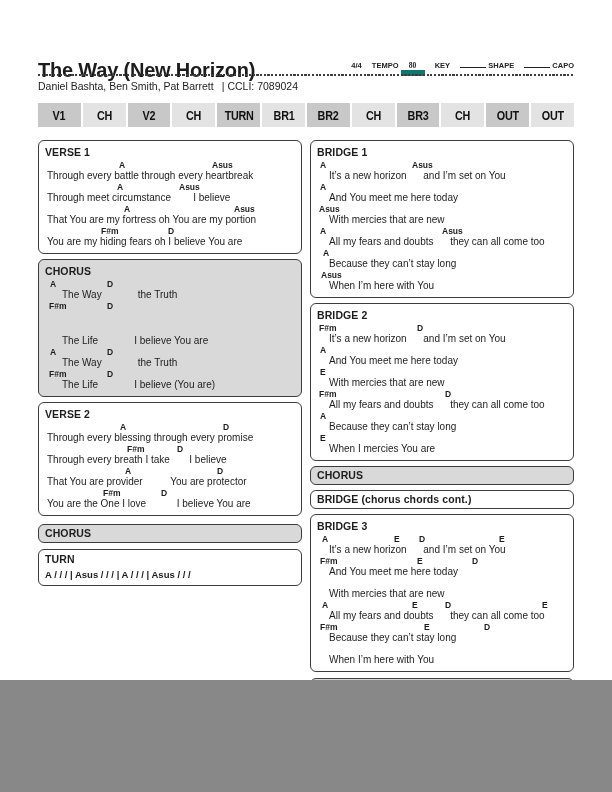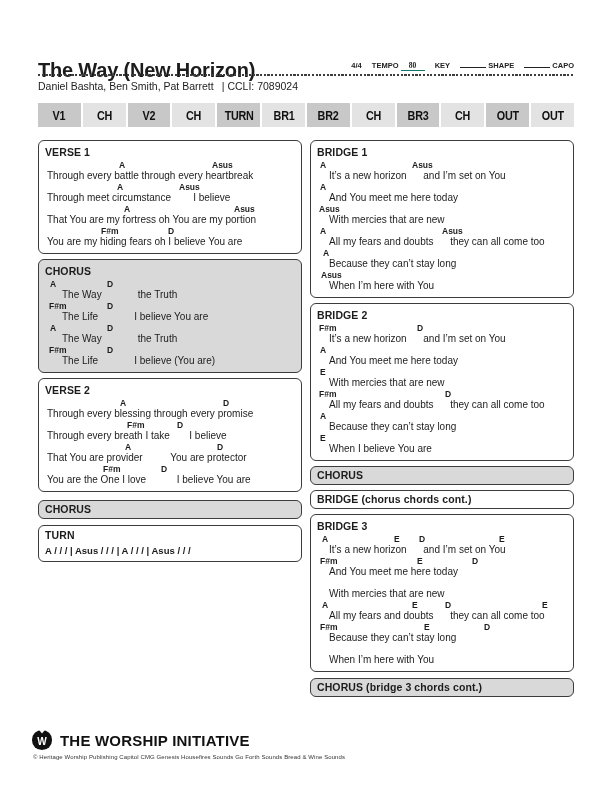--- a/index.html
+++ b/index.html
@@ -1,26 +1,26 @@
 <!DOCTYPE html>
 <html><head>
 <meta charset="utf-8">
 <style>
   html,body { margin:0; padding:0; background:#888; }
   .page {
-    position:relative; width:612px; height:792px; margin:0 auto;
+    position:relative; width:612px; height:680px; margin:0 auto;
     background:#ffffff; overflow:hidden;
     font-family:"Liberation Sans", sans-serif; color:#1c1c1c;
   }
   
   .title { position:absolute; left:38px; top:46px; font-size:20px; font-weight:bold; letter-spacing:-0.2px; }
   .meta { position:absolute; right:38px; top:60px; font-size:7.5px; font-weight:bold; color:#222; white-space:nowrap; }
   .meta span { vertical-align:baseline; }
   .meta .m-gap { display:inline-block; width:8px; }
-  .meta .m-val { display:inline-block; min-width:20px; text-align:center; border-bottom:1px solid #0f766e; padding:0 2px;font-family:Liberation Serif, serif; }
+  .meta .m-val { display:inline-block; min-width:20px; text-align:center; border-bottom:6px solid #0f766e; padding:0 2px;font-family:Liberation Serif, serif; }
   .meta .m-blank { display:inline-block; width:26px; border-bottom:1px solid #222; height:7px; }
   .dotted-rule { position:absolute; left:38px; top:74px; width:536px; height:2px;
     background:repeating-linear-gradient(90deg,#3c3c3c 0 2.2px, transparent 2.2px 3.7px); }
   .authors-row { position:absolute; left:38px; top:80px; font-size:10.5px;text-align:center; }
   .authors-row .pipe { margin:0 3px 0 8px; }
   
   .section-nav { position:absolute; left:38px; top:103px; width:536px; height:24px; display:flex; gap:2px; }
   .nav-item { flex:1; display:flex; align-items:center; justify-content:center; }
   .nav-dark { background:#c8c8c8; }
   .nav-light { background:#e3e3e3; }
@@ -150,21 +150,21 @@
               <span class="chord" style="left: 5px;">A</span>
               <span class="chord" style="left: 62px;">D</span>
             </div>
             <div class="lyric" style="padding-left: 17px;">The Way             the Truth</div>
           </div>
           <div class="pair">
             <div class="chord-row">
               <span class="chord" style="left: 4px;">F#m</span>
               <span class="chord" style="left: 62px;">D</span>
             </div>
-            <div class="lyric" style="padding-left: 17px;">The Life             I believe You are</div>
+            <div class="lyric" style="padding-left: 17px; margin-top: 24px;">The Life             I believe You are</div>
           </div>
           <div class="pair">
             <div class="chord-row">
               <span class="chord" style="left: 5px;">A</span>
               <span class="chord" style="left: 62px;">D</span>
             </div>
             <div class="lyric" style="padding-left: 17px;">The Way             the Truth</div>
           </div>
           <div class="pair">
             <div class="chord-row">
@@ -286,21 +286,21 @@
           <div class="pair">
             <div class="chord-row">
               <span class="chord" style="left: 3px;">A</span>
             </div>
             <div class="lyric" style="padding-left: 12px;">Because they can’t stay long</div>
           </div>
           <div class="pair">
             <div class="chord-row">
               <span class="chord" style="left: 3px;">E</span>
             </div>
-            <div class="lyric" style="padding-left: 12px;">When I believe You are</div>
+            <div class="lyric" style="padding-left: 12px;">When I mercies You are</div>
           </div>
         </section>
         <section class="box kind-bar filled">
           <div class="box-title">CHORUS</div>
         </section>
         <section class="box kind-bar">
           <div class="box-title">BRIDGE (chorus chords cont.)</div>
         </section>
         <section class="box kind-section">
           <div class="box-title">BRIDGE 3</div>

